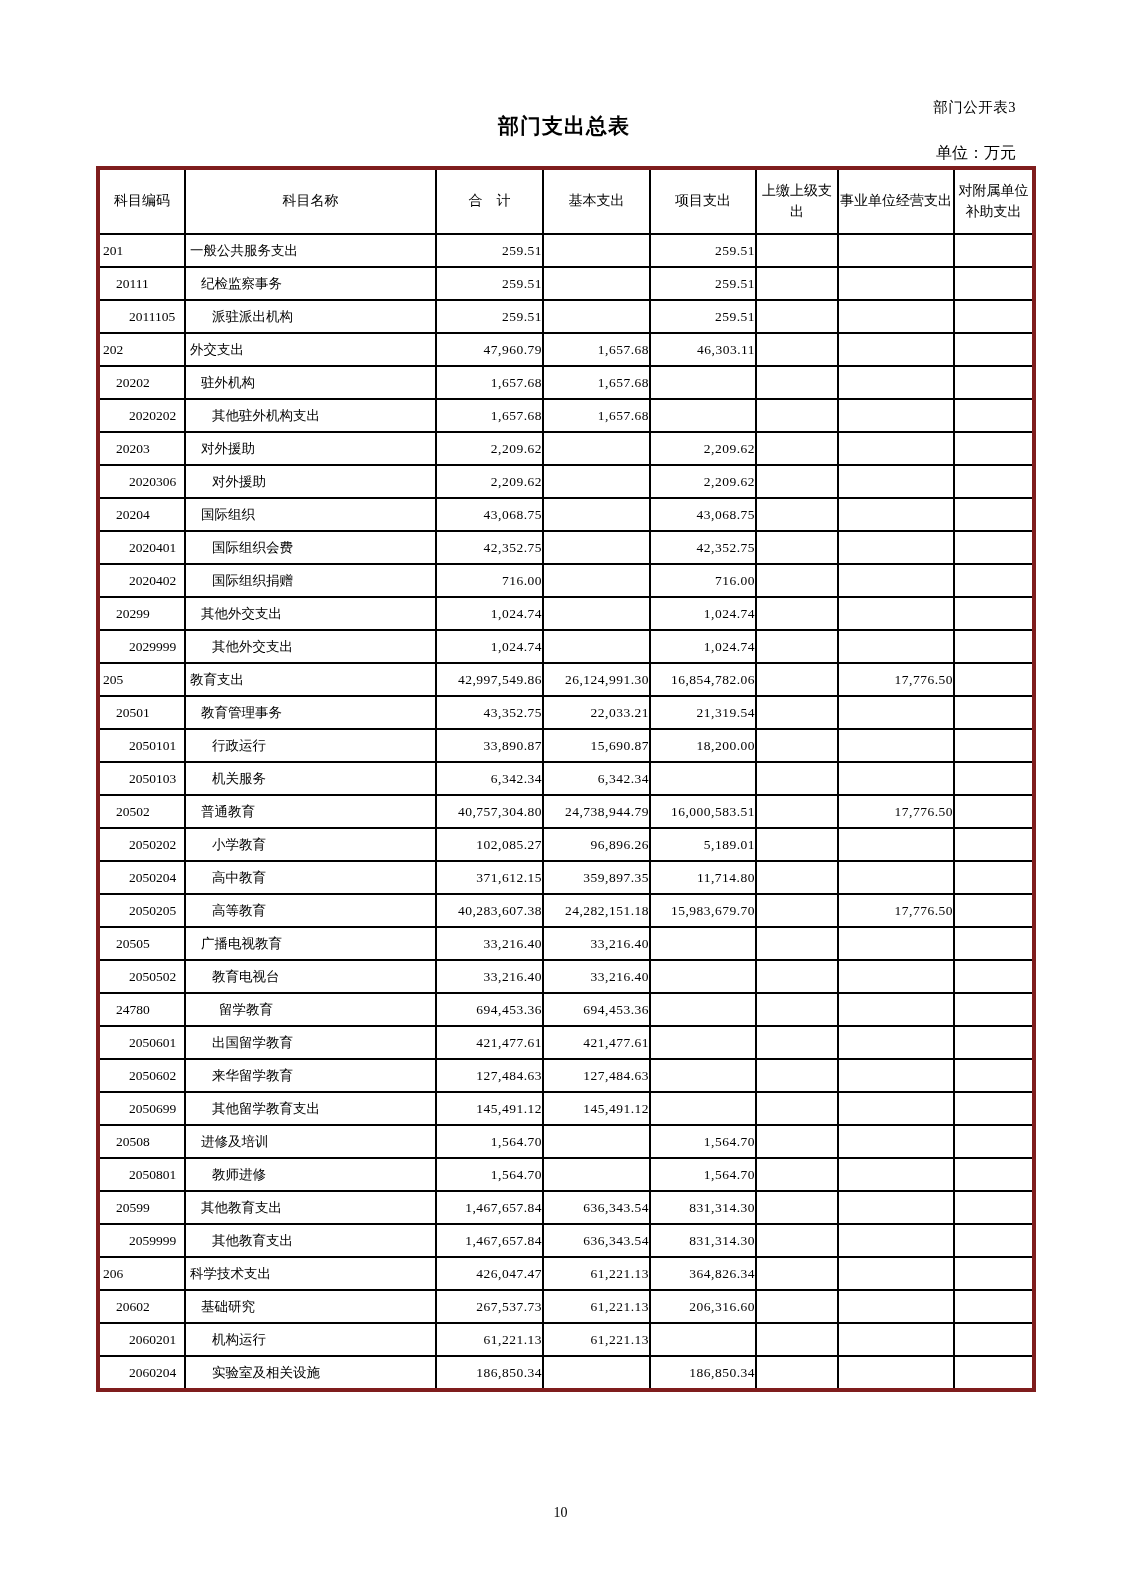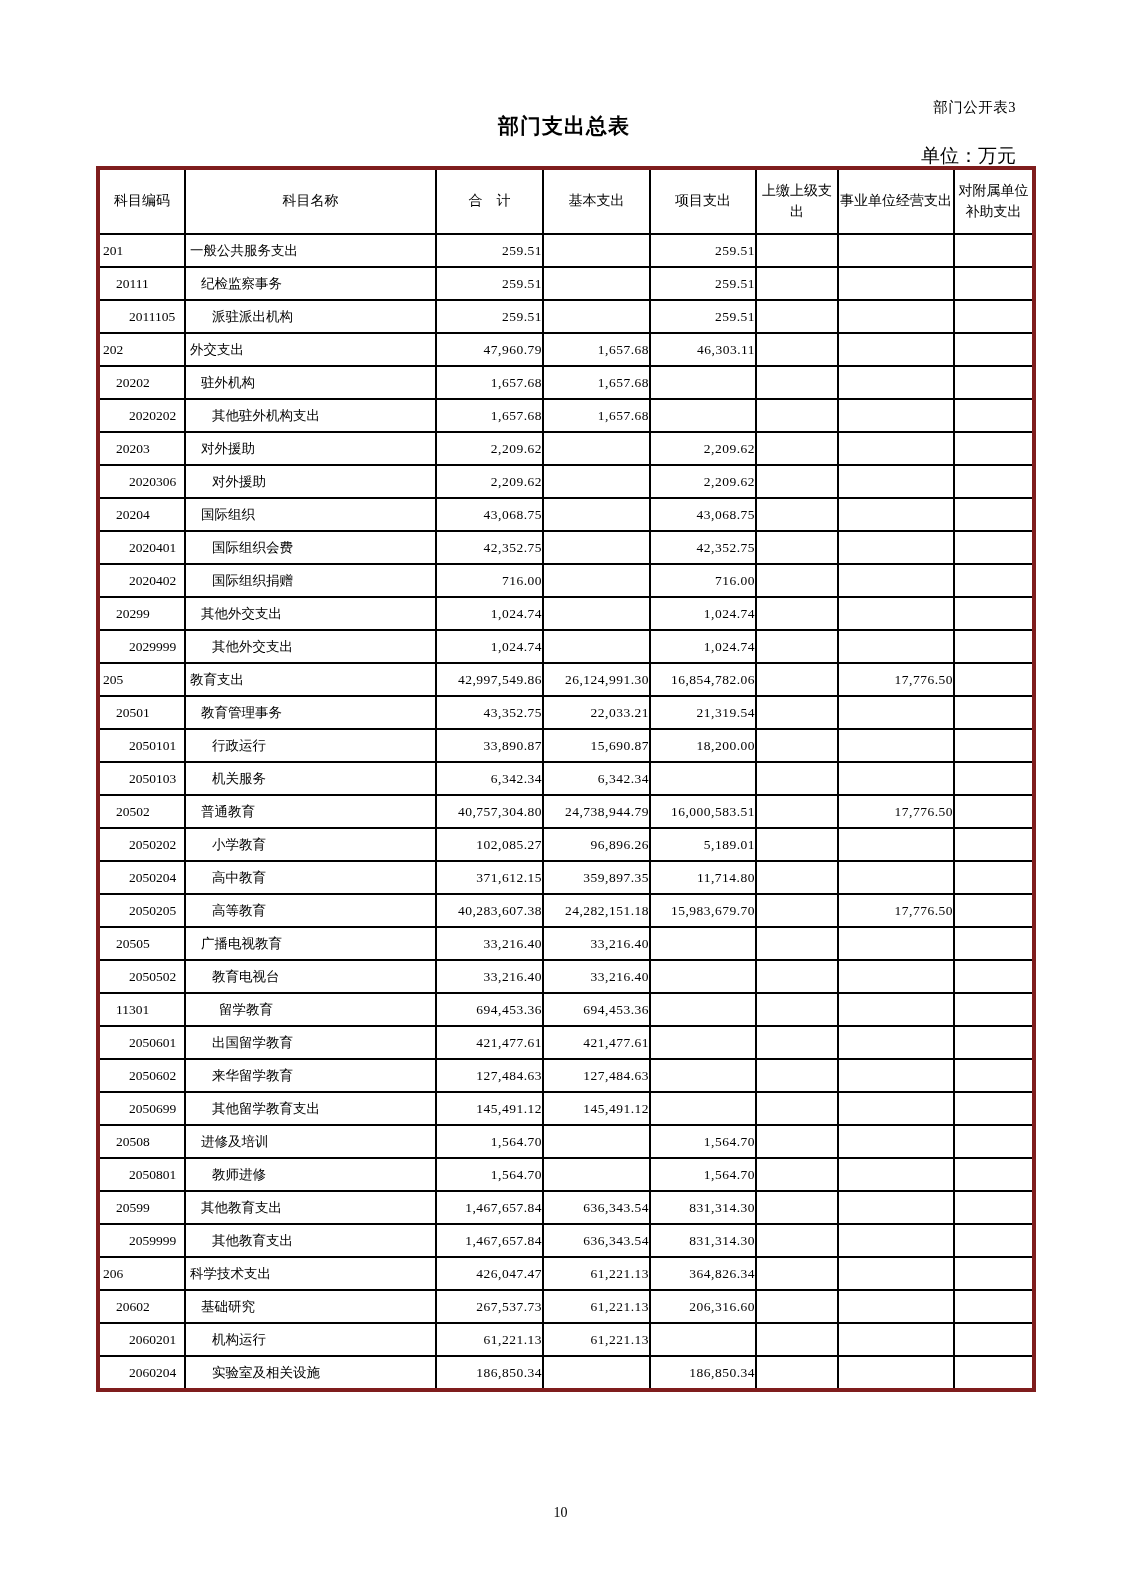--- a/index.html
+++ b/index.html
@@ -32,21 +32,21 @@
     text-align: center;
     font-family: "Liberation Sans", "DejaVu Sans", sans-serif;
     font-size: 21px;
     font-weight: bold;
     letter-spacing: 1px;
   }
   .unit-label {
     position: absolute;
     top: 143px;
     right: 105px;
-    font-size: 19px;
+    font-size: 16px;
   }
   table.budget {
     position: absolute;
     top: 166px;
     left: 96px;
     width: 936px;
     table-layout: fixed;
     border-collapse: collapse;
     border: 4px solid #7f1d1d;
   }
@@ -351,21 +351,21 @@
           <td class="code" style="padding-left: 29px;">2050502</td>
           <td class="name" style="padding-left: 26px;">教育电视台</td>
           <td class="num">33,216.40</td>
           <td class="num">33,216.40</td>
           <td class="num"></td>
           <td class="num"></td>
           <td class="num"></td>
           <td class="num"></td>
         </tr>
         <tr>
-          <td class="code" style="padding-left: 16px;">11301</td>
+          <td class="code" style="padding-left: 16px;">24780</td>
           <td class="name" style="padding-left: 33px;">留学教育</td>
           <td class="num">694,453.36</td>
           <td class="num">694,453.36</td>
           <td class="num"></td>
           <td class="num"></td>
           <td class="num"></td>
           <td class="num"></td>
         </tr>
         <tr>
           <td class="code" style="padding-left: 29px;">2050601</td>

